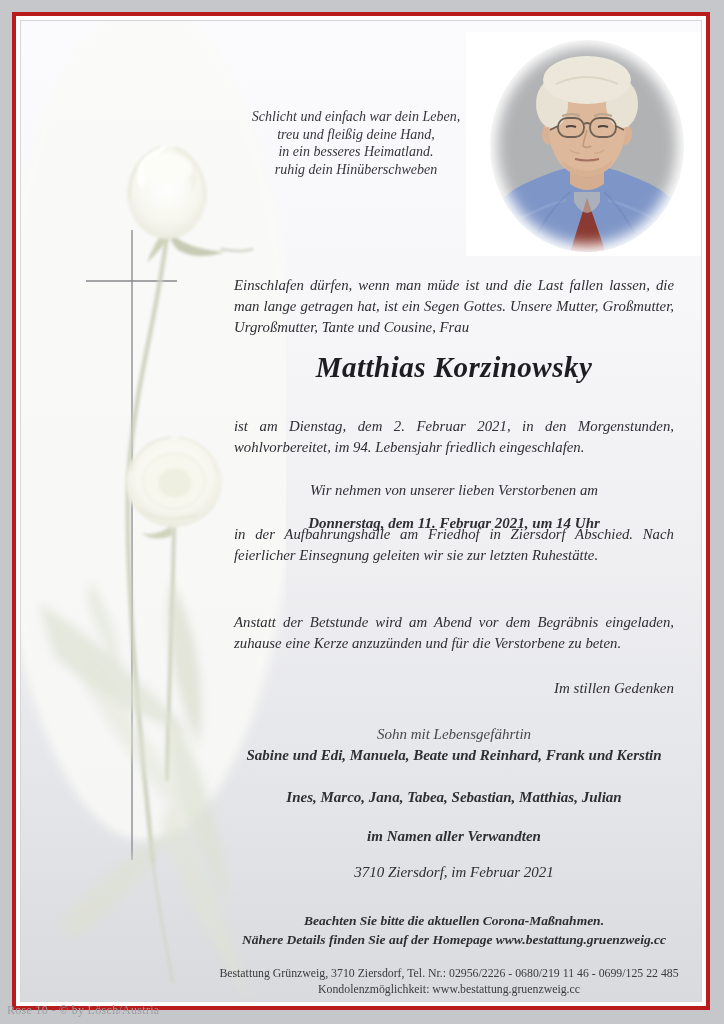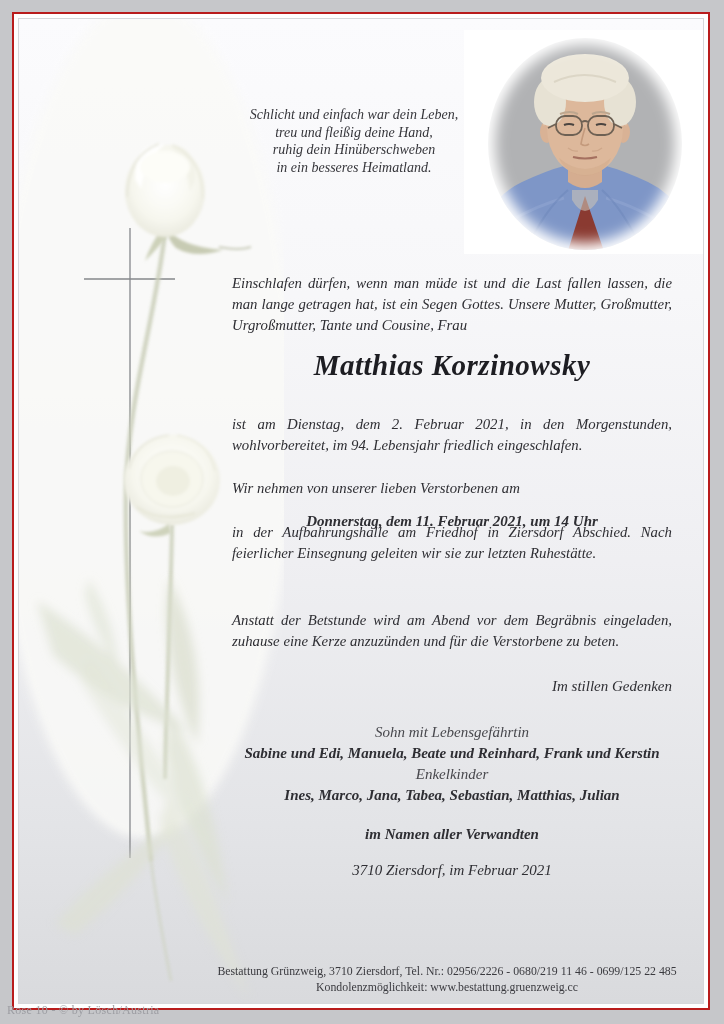--- a/index.html
+++ b/index.html
@@ -8,21 +8,21 @@
     background: #c6c7ca;
     position: relative;
     font-family: "Liberation Serif", serif;
     color: #2e2e33;
     overflow: hidden;
   }
   .card {
     position: absolute; left: 12px; top: 12px;
     width: 698px; height: 998px;
     background: #ffffff;
-    border: 2px solid #b91c1c;
+    border: 4px solid #b91c1c;
     box-sizing: border-box;
   }
   .panel {
     position: absolute; left: 4px; top: 4px; right: 4px; bottom: 4px;
     border: 1px solid #d6d7da;
     background: linear-gradient(180deg, #fbfbfd 0%, #f7f7f9 28%, #efeff2 55%, #e3e4e7 82%, #d9dadd 100%);
     overflow: hidden;
   }
   .rose-art { position: absolute; left: 0; top: 0; }
   .portrait {
@@ -30,21 +30,21 @@
     width: 240px; height: 224px;
     background: #ffffff;
   }
   .poem {
     position: absolute; left: 115px; top: 87px; width: 440px;
     text-align: center;
     font-style: italic;
     font-size: 14px; line-height: 17.6px;
     color: #35353a;
   }
-  .txt { position: absolute; left: 213px; width: 440px; font-style: italic; }
+  .txt { position: absolute; left: 213px; width: 440px; font-style: italic; text-align: center; }
   .just { text-align: justify; font-size: 14.8px; line-height: 21px; }
   .center { text-align: center; }
   .intro      { top: 254px; }
   .deceased   { top: 330px; font-size: 29px; font-weight: bold; letter-spacing: 0.5px; color: #1d1d22; }
   .death-info { top: 395px; }
   .farewell   { top: 461px; font-size: 14.8px; }
   .fun-date   { top: 494px; font-size: 15px; font-weight: bold; }
   .location   { top: 503px; }
   .candle     { top: 591px; }
   .gedenken   { top: 659px; font-size: 15px; text-align: right; }
@@ -181,42 +181,45 @@
           <path d="M104 118 Q 109 122 114 121 M 138 118 Q 133 122 128 121" stroke="#c8a083" stroke-width="1.2" fill="none" opacity="0.7"></path>
         </g>
 
         <ellipse cx="121" cy="114" rx="103" ry="112" fill="none" stroke="#ffffff" stroke-width="26" filter="url(#pblur)"></ellipse>
       </svg>
     </div>
 
     <div class="poem">
       <div>Schlicht und einfach war dein Leben,</div>
       <div>treu und fleißig deine Hand,</div>
+      <div>in ein besseres Heimatland.</div>
       <div>ruhig dein Hinüberschweben</div>
-      <div>in ein besseres Heimatland.</div>
     </div>
 
     <div class="txt just intro">Einschlafen dürfen, wenn man müde ist und die Last fallen lassen, die man lange getragen hat, ist ein Segen Gottes. Unsere Mutter, Großmutter, Urgroßmutter, Tante und Cousine, Frau</div>
     <div class="txt center deceased">Matthias Korzinowsky</div>
     <div class="txt just death-info">ist am Dienstag, dem 2. Februar 2021, in den Morgenstunden, wohlvorbereitet, im 94. Lebensjahr friedlich eingeschlafen.</div>
     <div class="txt farewell">Wir nehmen von unserer lieben Verstorbenen am</div>
     <div class="txt center fun-date">Donnerstag, dem 11. Februar 2021, um 14 Uhr</div>
     <div class="txt just location">in der Aufbahrungshalle am Friedhof in Ziersdorf Abschied. Nach feierlicher Einsegnung geleiten wir sie zur letzten Ruhestätte.</div>
     <div class="txt just candle">Anstatt der Betstunde wird am Abend vor dem Begräbnis eingeladen, zuhause eine Kerze anzuzünden und für die Verstorbene zu beten.</div>
 
     <div class="txt center gedenken">Im stillen Gedenken</div>
 
     <div class="txt center m-rel mr1">Sohn mit Lebensgefährtin</div>
     <div class="txt center m-names mn2">Sabine und Edi, Manuela, Beate und Reinhard, Frank und Kerstin</div>
-    <div class="txt center m-rel mr2">Enkelkinder</div>
     <div class="txt center m-names mn3">Ines, Marco, Jana, Tabea, Sebastian, Matthias, Julian</div>
 
     <div class="txt center closing">im Namen aller Verwandten</div>
     <div class="txt center place-date">3710 Ziersdorf, im Februar 2021</div>
 
+    <div class="txt center corona">
+      <div>Beachten Sie bitte die aktuellen Corona-Maßnahmen.</div>
+      <div>Nähere Details finden Sie auf der Homepage www.bestattung.gruenzweig.cc</div>
+    </div>
 
     <div class="footer">
       <div>Bestattung Grünzweig,  3710 Ziersdorf, Tel. Nr.: 02956/2226  -  0680/219 11 46  -  0699/125 22 485</div>
       <div>Kondolenzmöglichkeit: www.bestattung.gruenzweig.cc</div>
     </div>
 
   </div>
 </div>
 
 <div class="copyright">Rose 10 - © by Lösch/Austria</div>

